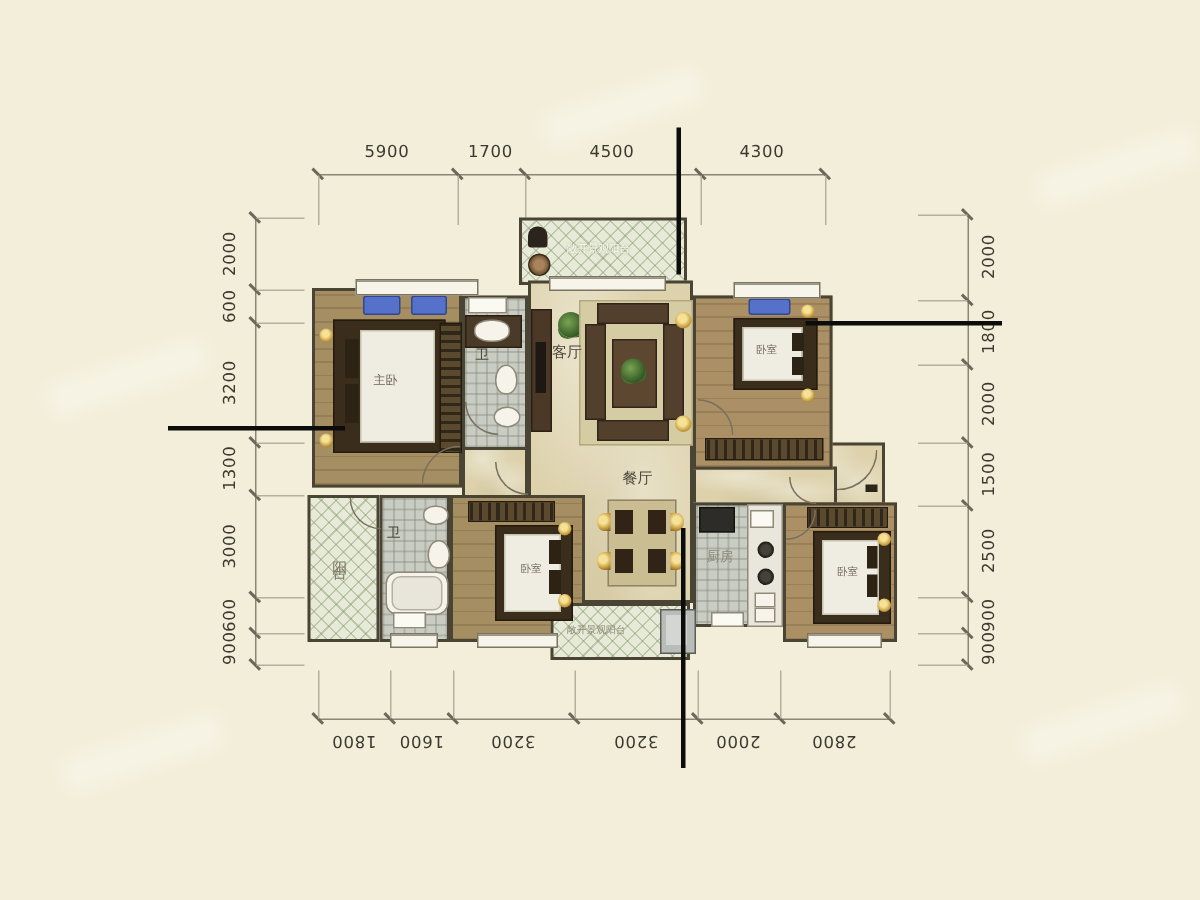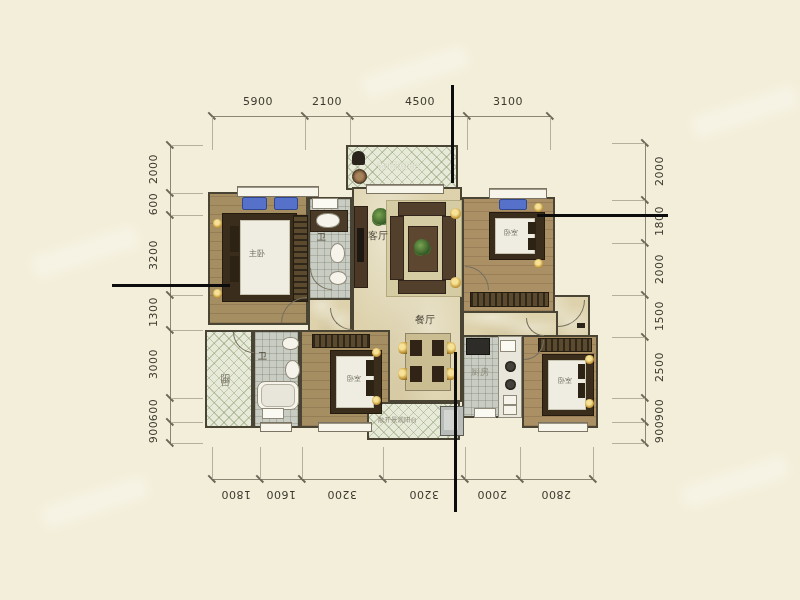--- a/index.html
+++ b/index.html
@@ -88,23 +88,23 @@
   <div class="tick" style="left:300px;top:115px;"></div>
   <div class="tick" style="left:345px;top:115px;"></div>
   <div class="tick" style="left:462px;top:115px;"></div>
   <div class="tick" style="left:545px;top:115px;"></div>
   <div class="ext" style="left:212px;top:117px;width:1px;height:33px;"></div>
   <div class="ext" style="left:305px;top:117px;width:1px;height:33px;"></div>
   <div class="ext" style="left:350px;top:117px;width:1px;height:33px;"></div>
   <div class="ext" style="left:467px;top:117px;width:1px;height:33px;"></div>
   <div class="ext" style="left:550px;top:117px;width:1px;height:33px;"></div>
   <div class="dlabel" style="left:258px;top:101px;">5900</div>
-  <div class="dlabel" style="left:327px;top:101px;">2100</div>
-  <div class="dlabel" style="left:420px;top:101px;">4500</div>
-  <div class="dlabel" style="left:508px;top:101px;">3100</div>
+  <div class="dlabel" style="left:327px;top:101px;">1700</div>
+  <div class="dlabel" style="left:408px;top:101px;">4500</div>
+  <div class="dlabel" style="left:508px;top:101px;">4300</div>
 
   <div class="dimline" style="left:212px;top:479px;width:381px;height:1px;"></div>
   <div class="tick" style="left:207px;top:478px;"></div>
   <div class="tick" style="left:255px;top:478px;"></div>
   <div class="tick" style="left:297px;top:478px;"></div>
   <div class="tick" style="left:378px;top:478px;"></div>
   <div class="tick" style="left:460px;top:478px;"></div>
   <div class="tick" style="left:515px;top:478px;"></div>
   <div class="tick" style="left:588px;top:478px;"></div>
   <div class="ext" style="left:212px;top:447px;width:1px;height:32px;"></div>

